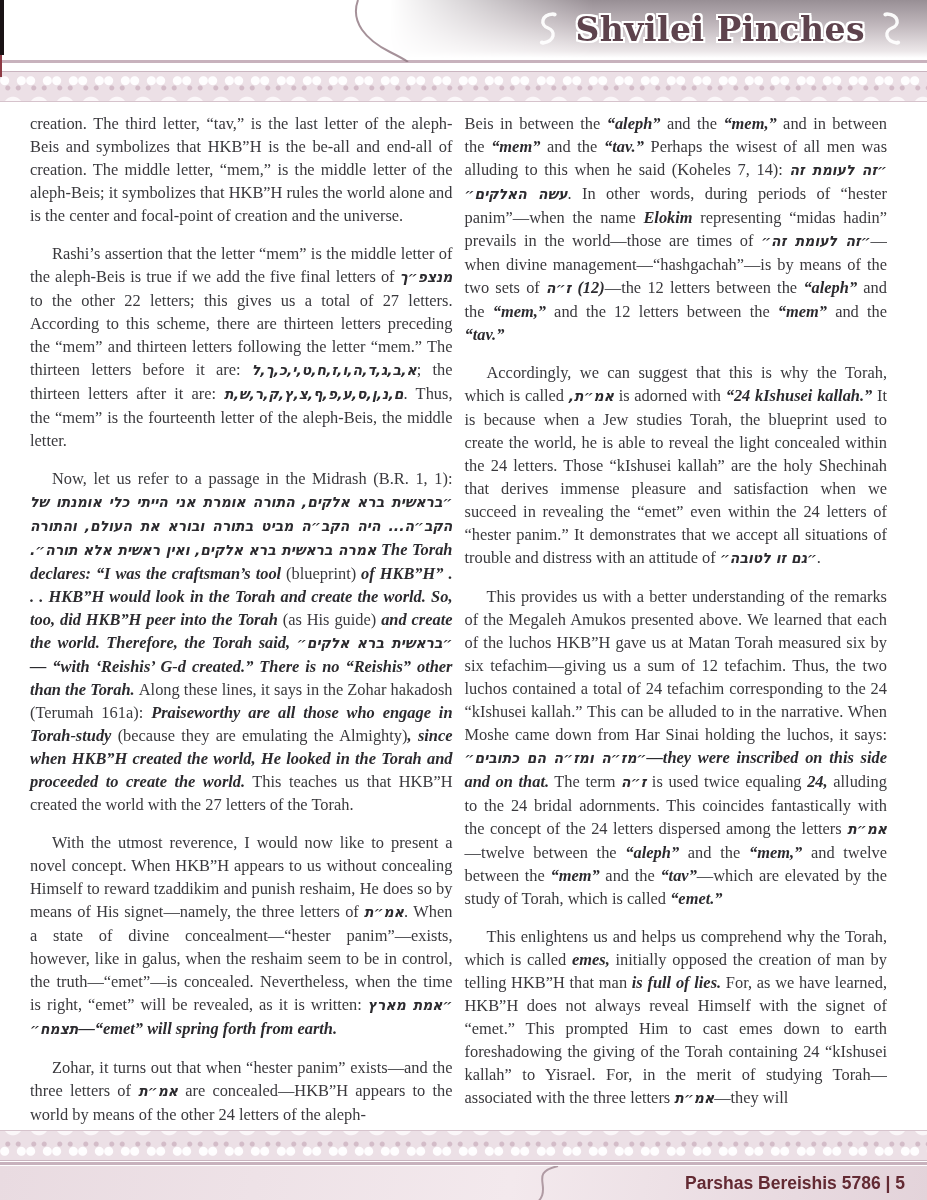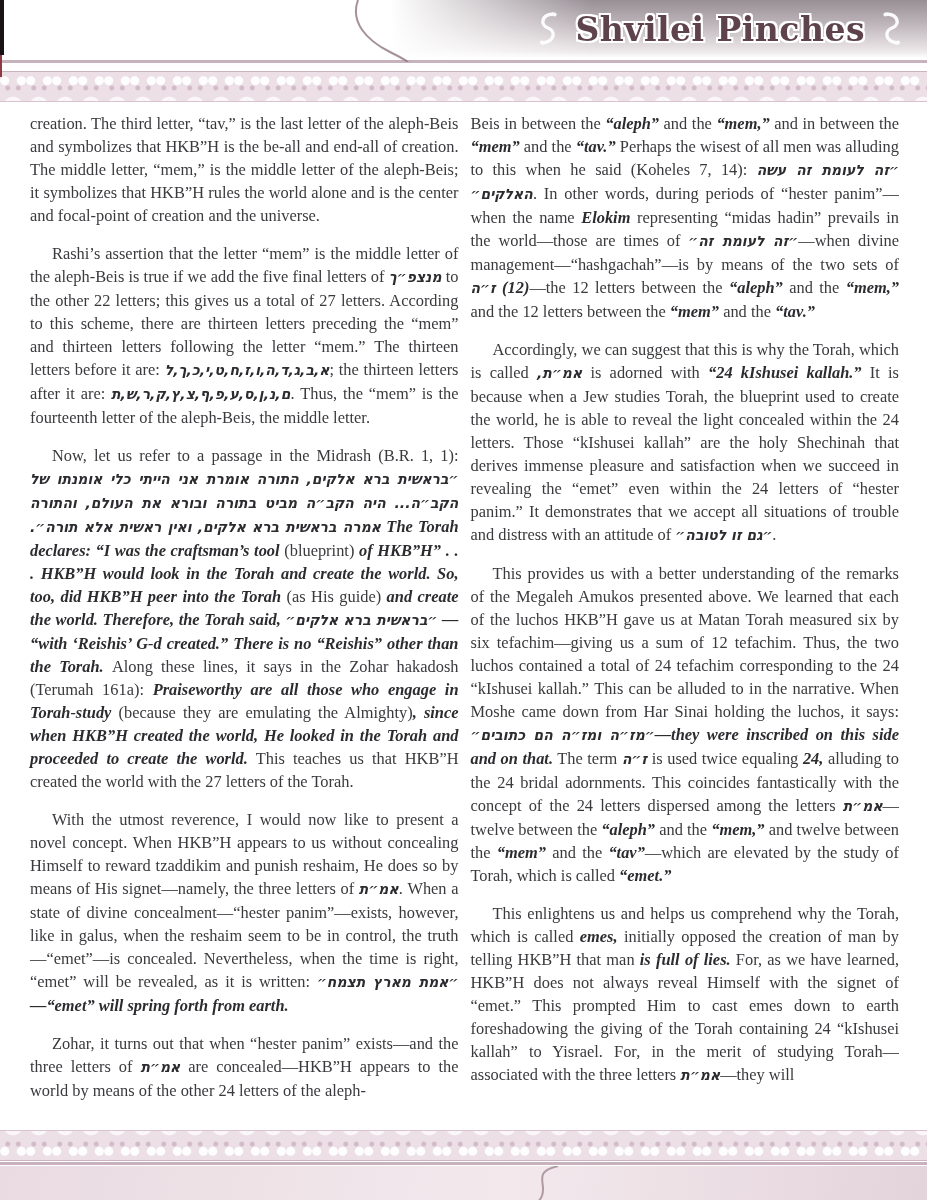--- a/index.html
+++ b/index.html
@@ -43,21 +43,21 @@
       radial-gradient(circle at 18% 30%, rgba(255,255,255,.95) 0 4px, transparent 5px),
       radial-gradient(circle at 82% 30%, rgba(255,255,255,.95) 0 4px, transparent 5px),
       radial-gradient(circle at 30% 55%, #d3bcc8 0 2px, transparent 3px),
       radial-gradient(circle at 70% 55%, #d3bcc8 0 2px, transparent 3px);
     background-size:26px 29px;
   }
   .lace.mirror{transform:scaleY(-1);}
   
   .content{
     height:1028px;box-sizing:border-box;
-    padding:10px 28px 0 30px;display:flex;gap:12px;overflow:hidden;
+    padding:10px 40px 0 30px;display:flex;gap:12px;overflow:hidden;
   }
   .col{flex:1 1 0;min-width:0;}
   .para{
     margin:0 0 15px 0;text-align:justify;
     font-size:16.4px;line-height:23px;color:#3a393d;
   }
   .para.indent{text-indent:22px;}
   .b{font-weight:bold;color:#2c2b2f;font-style:italic;}
   .he{font-family:"DejaVu Sans",sans-serif;font-size:14px;font-weight:bold;unicode-bidi:isolate;}
   
@@ -123,15 +123,16 @@
   </main>
 
   <div class="lace mirror"></div>
   <div class="gap1"></div>
   <div class="rule"></div>
   <div class="gap1"></div>
   <div class="footer-band">
     <svg class="ftr-curve" width="90" height="42" viewBox="0 0 90 42">
       <path d="M58 0 C24 8 60 24 30 42" fill="none" stroke="#9f8791" stroke-width="2" opacity="0.8"></path>
     </svg>
+    <span class="footer-text">Parshas Bereishis 5786 | 5</span>
   </div>
 
 </div>
 
 </body></html>

